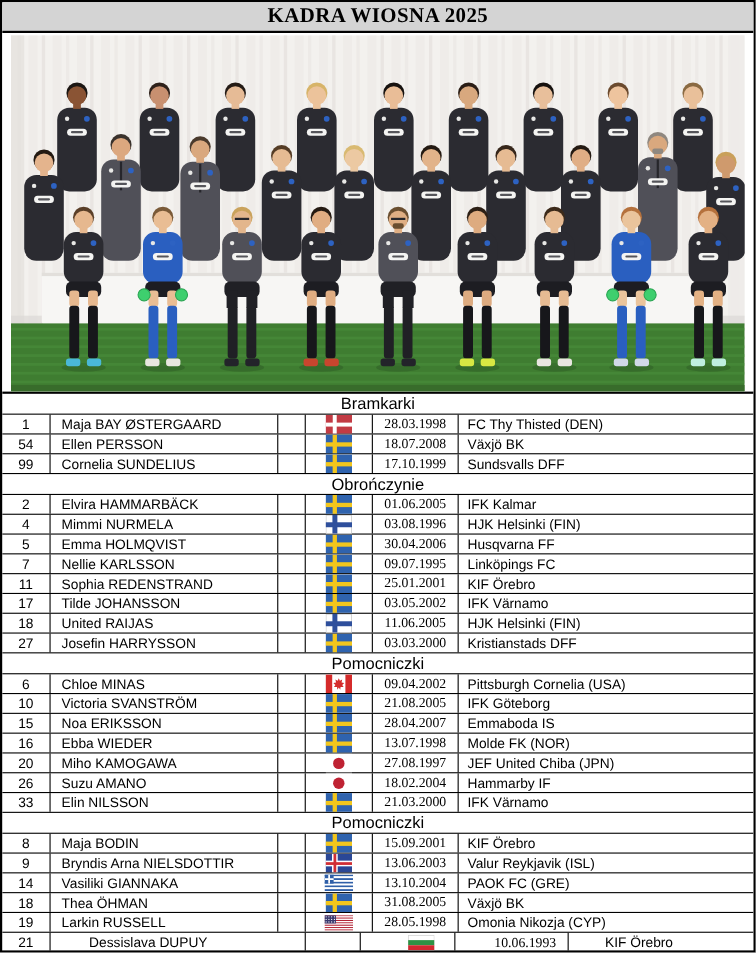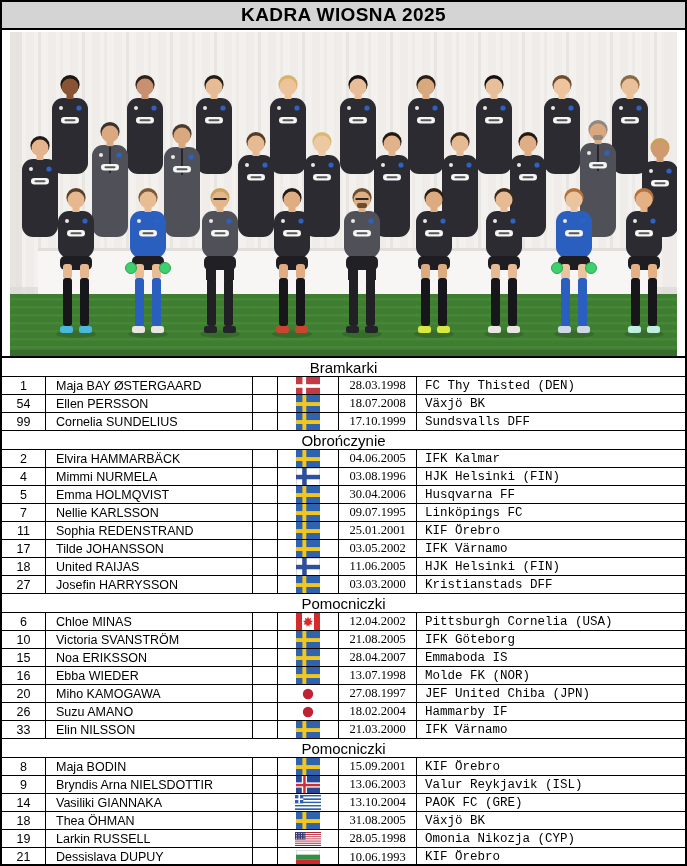--- a/index.html
+++ b/index.html
@@ -5,41 +5,41 @@
   html,body{margin:0;padding:0;background:#888;}
   *{box-sizing:border-box;}
   .page{
     width:687px;height:866px;margin:0 auto;background:#fff;
     border:2px solid #000;overflow:hidden;
     font-family:"Liberation Sans",sans-serif;color:#000;
   }
   .title-bar{
     height:28px;background:#d4d4d4;border-bottom:2px solid #000;
     display:flex;align-items:center;justify-content:center;
-    font-family:Liberation Sans, sans-serif;
+    font-family:Liberation Serif, serif;
     font-weight:800;font-size:19px;letter-spacing:.4px;
   }
   .photo{height:326px;padding:2px 8px 0;background:#fff;}
   .photo svg{display:block;width:667px;height:324px;}
   .roster{border-top:2px solid #000;}
   .sec{
     height:19px;border-bottom:1px solid #000;
     display:flex;align-items:center;justify-content:center;
     font-size:15px;
   }
   .row{
     height:18px;border-bottom:1px solid #000;
     display:grid;grid-template-columns:44px 207px 25px 61px 78px 1fr;
   }
-  .row:last-child{border-bottom:none;}
+  .row:last-child{border-bottom:none;gap:25px;}
   .c{
     border-right:1px solid #000;display:flex;align-items:center;
     font-size:12.5px;overflow:hidden;white-space:nowrap;height:100%;
   }
-  .c.club{border-right:none;padding-left:8px;font-family:Liberation Mono, monospace;}
+  .c.club{border-right:none;padding-left:8px;}
   .c.num{justify-content:center;}
   .c.name{padding-left:10px;}
   .c.flag{justify-content:center;}
   .c.flag svg{display:block;}
   .c.date{justify-content:center;font-family:Liberation Serif, serif;}
 </style>
 </head>
 <body>
 
 <div class="page">
@@ -479,21 +479,21 @@
         <div class="c num">2</div>
         <div class="c name">Elvira HAMMARBÄCK</div>
         <div class="c gap"></div>
         <div class="c flag">
           <svg width="24" height="18" viewBox="0 0 24 18">
             <rect width="24" height="18" fill="#2f63ae"></rect>
             <rect x="6.4" width="3.9" height="18" fill="#f2c61d"></rect>
             <rect y="7.1" width="24" height="3.9" fill="#f2c61d"></rect>
           </svg>
         </div>
-        <div class="c date">04.06.2005</div>
+        <div class="c date">01.06.2005</div>
         <div class="c club">IFK Kalmar</div>
       </div>
       <div class="row">
         <div class="c num">4</div>
         <div class="c name">Mimmi NURMELA</div>
         <div class="c gap"></div>
         <div class="c flag">
           <svg width="24" height="18" viewBox="0 0 24 18">
             <rect x="0.4" y="0.4" width="23.2" height="17.2" fill="#fff" stroke="#cfcfcf" stroke-width="0.8"></rect>
             <rect x="6.2" width="4.5" height="18" fill="#2e4f9c"></rect>
@@ -593,21 +593,21 @@
         <div class="c name">Chloe MINAS</div>
         <div class="c gap"></div>
         <div class="c flag">
           <svg width="24" height="18" viewBox="0 0 24 18">
             <rect x="0.3" y="0.3" width="23.4" height="17.4" fill="#fff" stroke="#ddd" stroke-width="0.6"></rect>
             <rect width="6" height="18" fill="#d52b2b"></rect>
             <rect x="18" width="6" height="18" fill="#d52b2b"></rect>
             <path d="M12,3.6 l1,2.3 2.1,-1.1 -0.6,2.7 2.5,0.4 -1.9,1.9 1.3,1.7 -2.8,0 -0.3,2.5 -1.3,-2 -1.3,2 -0.3,-2.5 -2.8,0 1.3,-1.7 -1.9,-1.9 2.5,-0.4 -0.6,-2.7 2.1,1.1 z" fill="#d52b2b"></path>
           </svg>
         </div>
-        <div class="c date">12.04.2002</div>
+        <div class="c date">09.04.2002</div>
         <div class="c club">Pittsburgh Cornelia (USA)</div>
       </div>
       <div class="row">
         <div class="c num">10</div>
         <div class="c name">Victoria SVANSTRÖM</div>
         <div class="c gap"></div>
         <div class="c flag">
           <svg width="24" height="18" viewBox="0 0 24 18">
             <rect width="24" height="18" fill="#2f63ae"></rect>
             <rect x="6.4" width="3.9" height="18" fill="#f2c61d"></rect>

